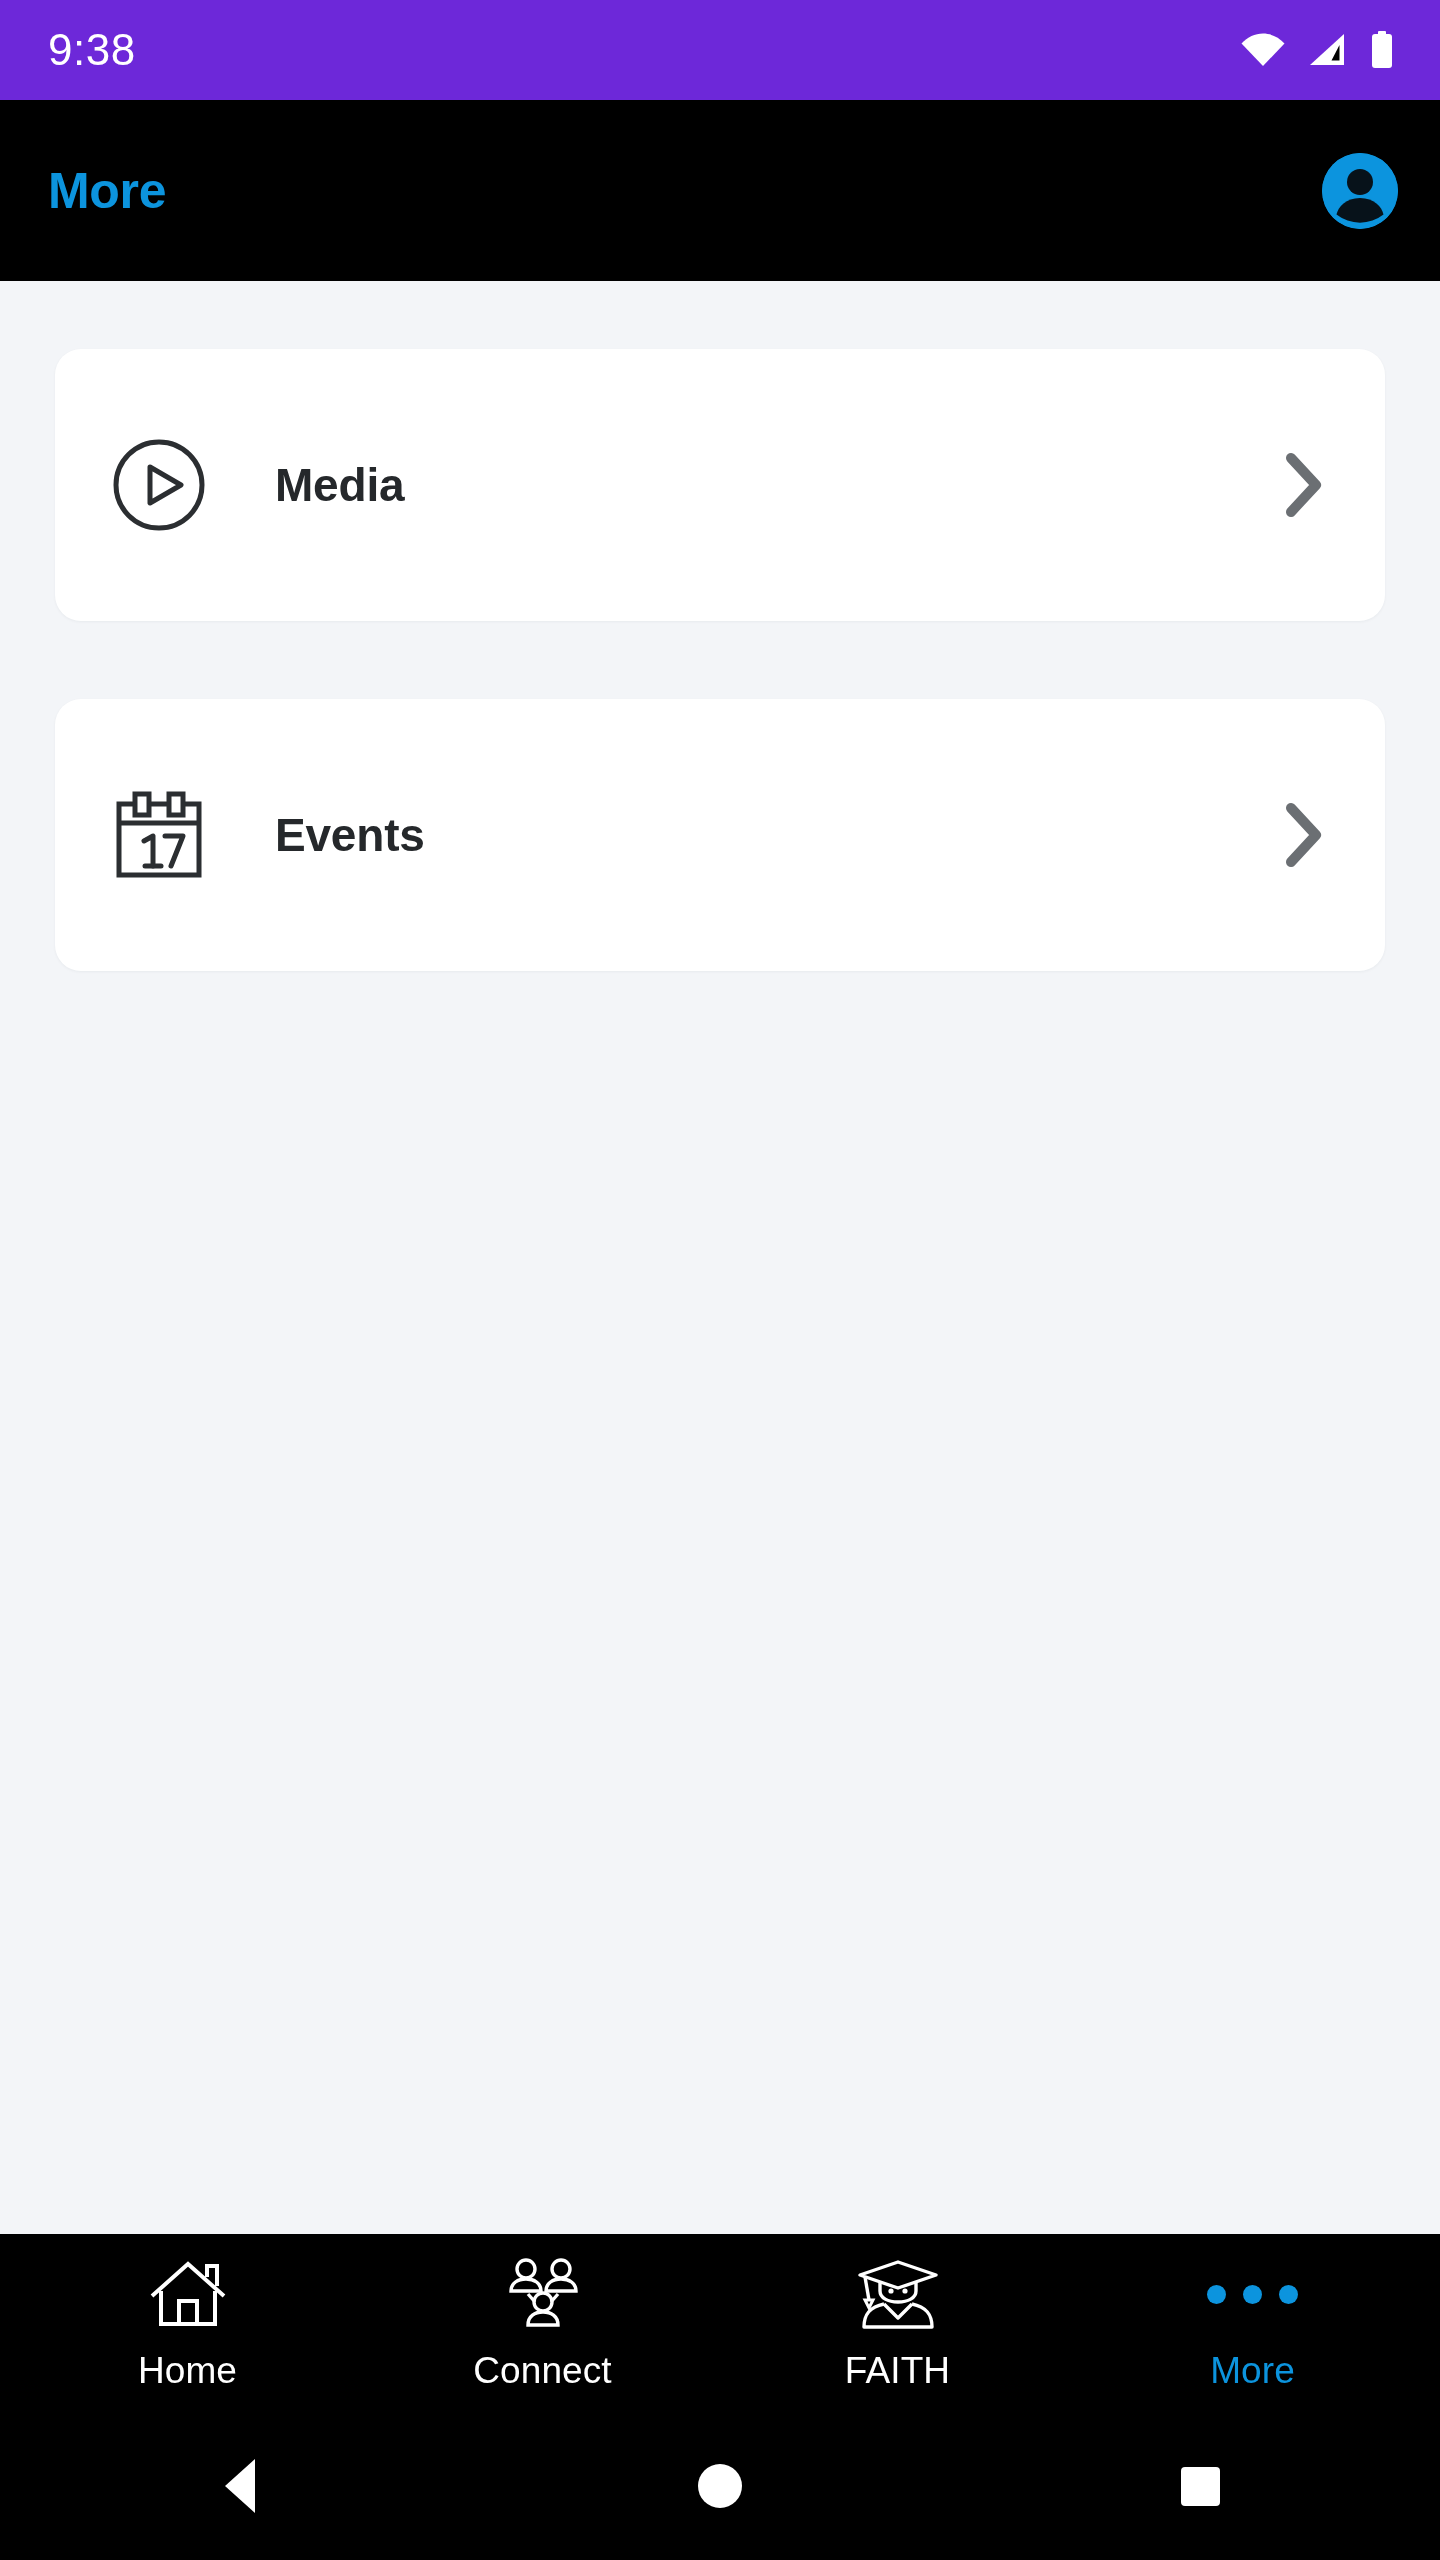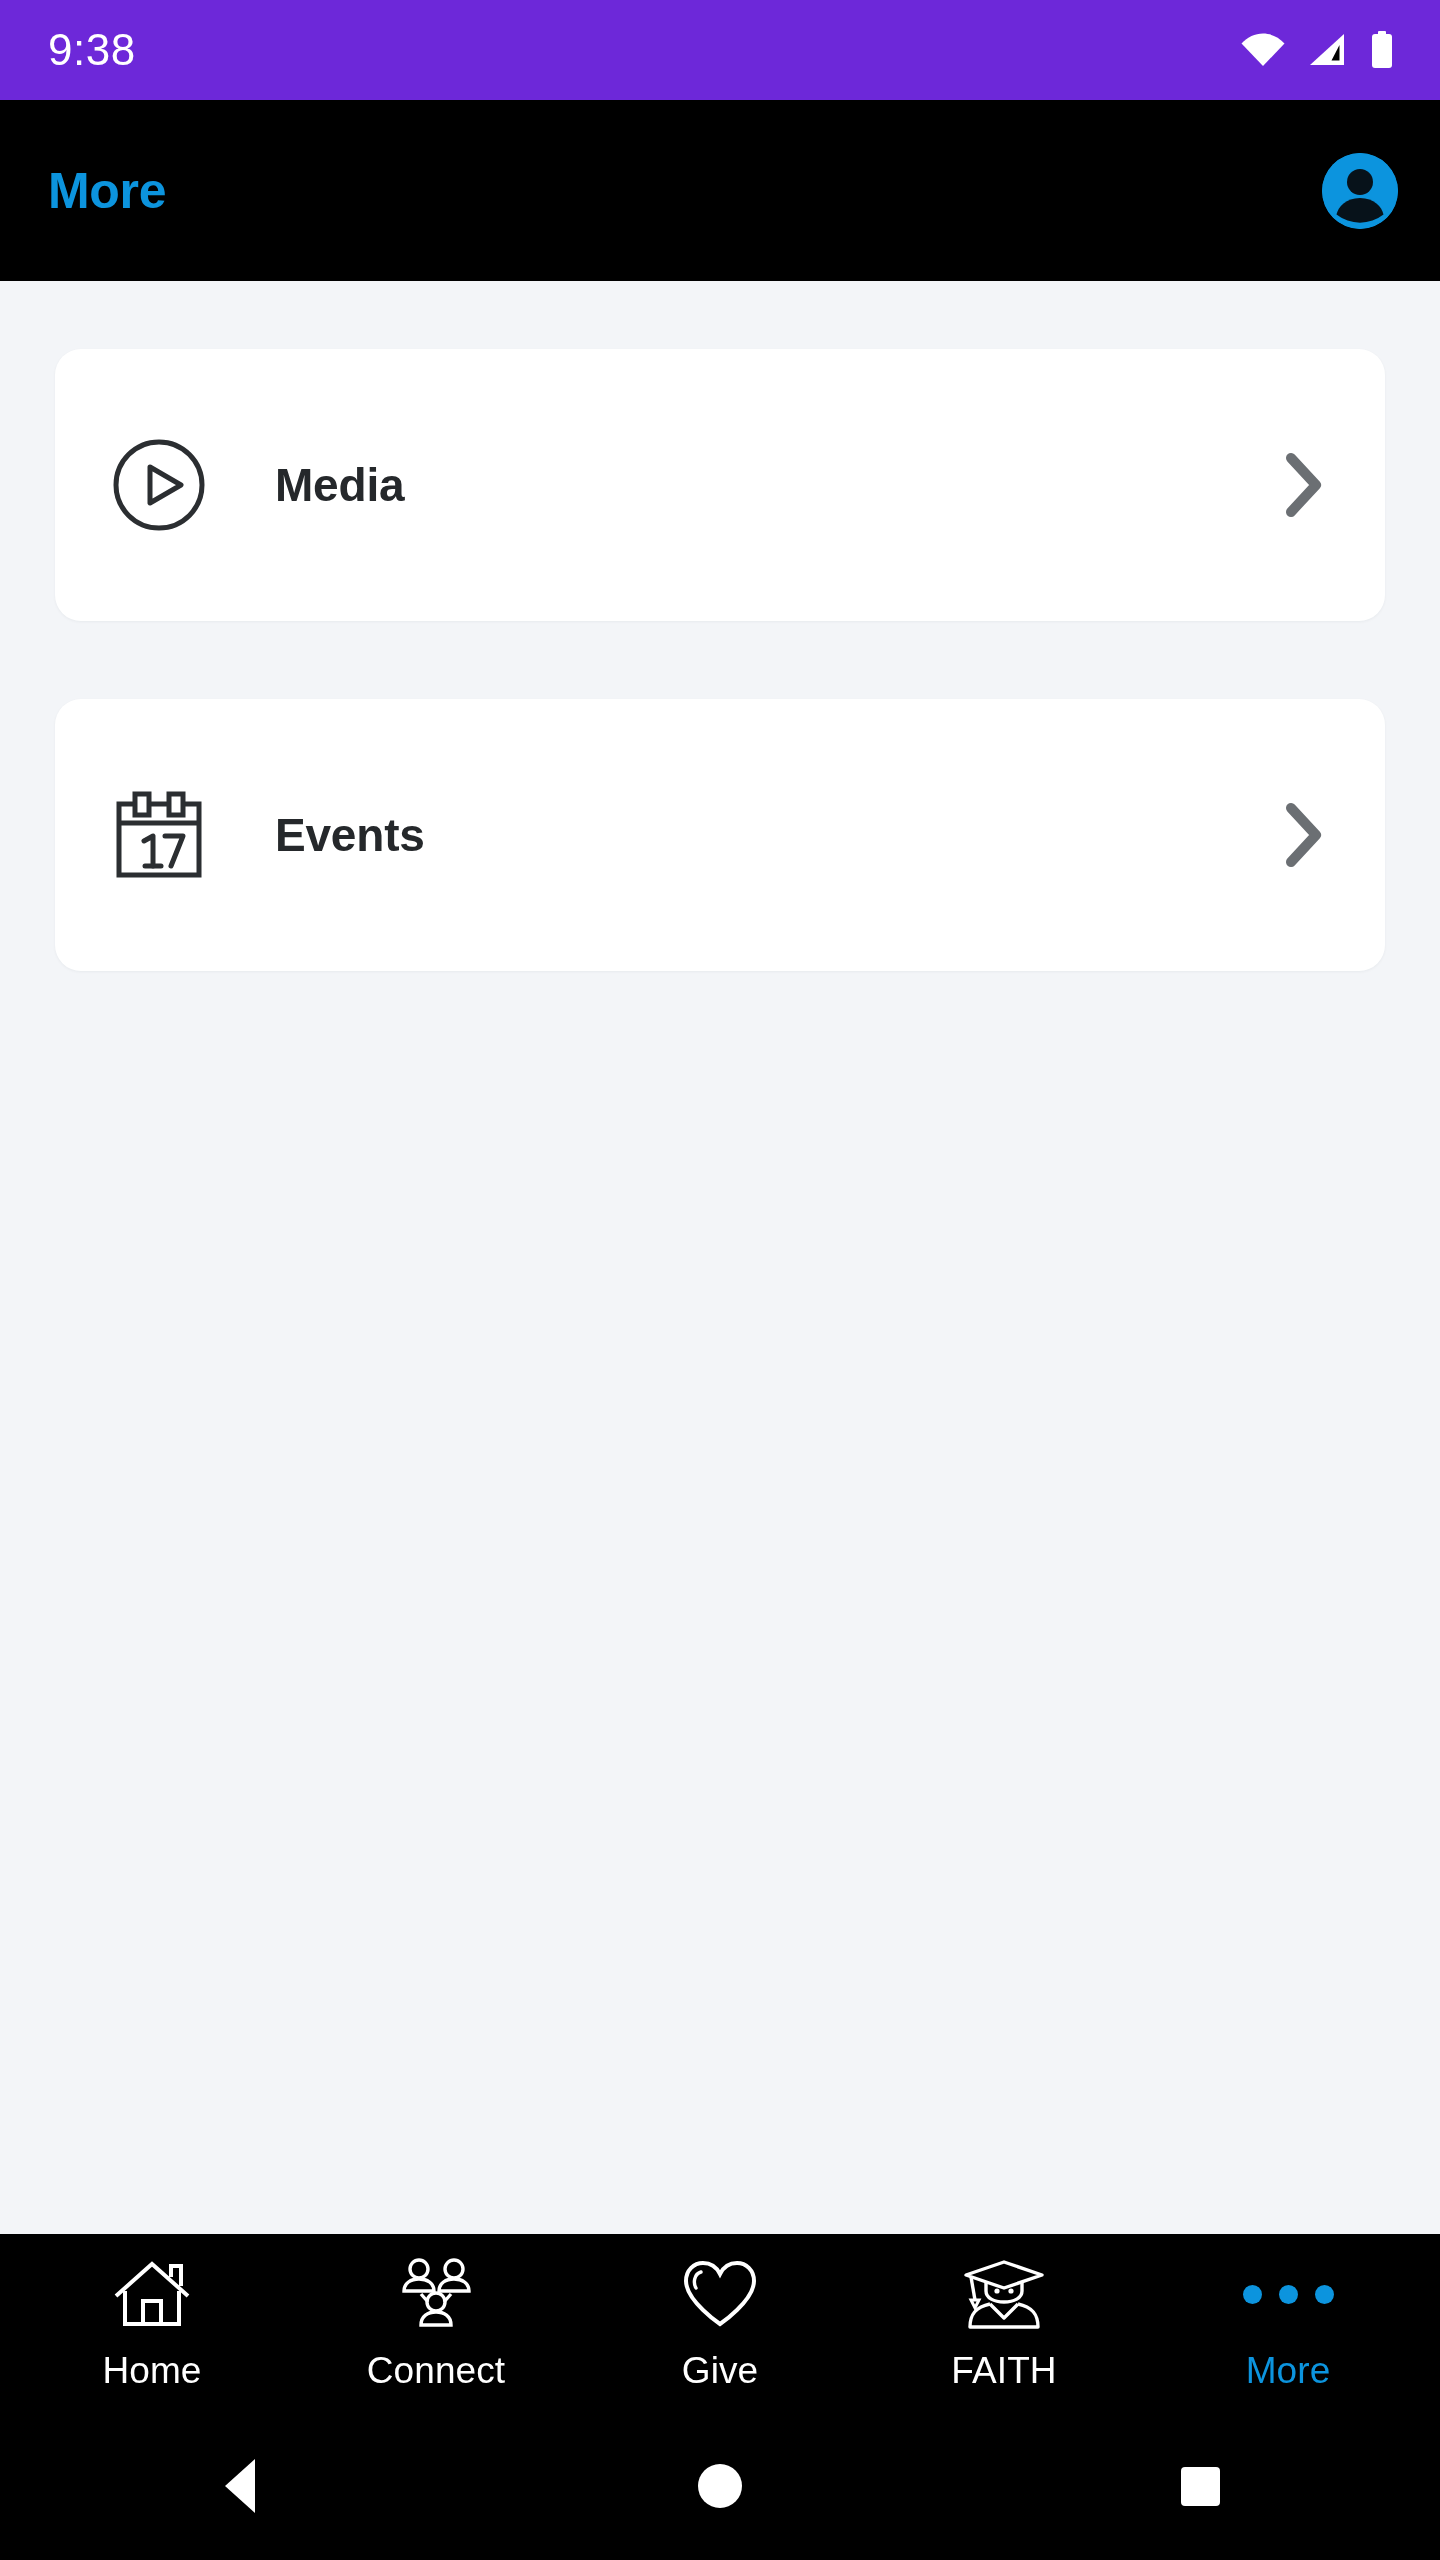--- a/index.html
+++ b/index.html
@@ -259,29 +259,20 @@
           <path d="M46 33 C46 25 53 21 61 21 C69 21 76 25 76 33 Z" fill="none" stroke="#FFFFFF" stroke-width="3.4"></path>
           <circle cx="43" cy="44" r="9" fill="none" stroke="#FFFFFF" stroke-width="3.4"></circle>
           <path d="M28 67 C28 58 35 54 43 54 C51 54 58 58 58 67 Z" fill="none" stroke="#FFFFFF" stroke-width="3.4"></path>
           <line x1="28" y1="36" x2="35" y2="44" stroke="#FFFFFF" stroke-width="3.4"></line>
           <line x1="58" y1="36" x2="51" y2="44" stroke="#FFFFFF" stroke-width="3.4"></line>
         </svg>
       </div>
       <div class="tab-label">Connect</div>
     </div>
 
-    <div class="tab-item">
-      <div class="tab-icon">
-        <svg width="76" height="70" viewBox="0 0 76 70">
-          <path d="M38 65 C38 65 4 42 4 22 C4 11 12 4 21 4 C29 4 35 9 38 15 C41 9 47 4 55 4 C64 4 72 11 72 22 C72 42 38 65 38 65 Z" fill="none" stroke="#FFFFFF" stroke-width="4"></path>
-          <path d="M14 29 C11 24 12 15 19 13" fill="none" stroke="#FFFFFF" stroke-width="3.4" stroke-linecap="round"></path>
-        </svg>
-      </div>
-      <div class="tab-label">Give</div>
-    </div>
 
     <div class="tab-item">
       <div class="tab-icon">
         <svg width="84" height="72" viewBox="0 0 84 72">
           <path d="M42 4 L80 17 L42 30 L4 17 Z" fill="none" stroke="#FFFFFF" stroke-width="3.4" stroke-linejoin="round"></path>
           <path d="M24 23 L24 33 C24 40 32 44 42 44 C52 44 60 40 60 33 L60 23" fill="none" stroke="#FFFFFF" stroke-width="3.4"></path>
           <line x1="9" y1="19" x2="13" y2="42" stroke="#FFFFFF" stroke-width="3.4"></line>
           <path d="M9 42 L17 42 L13 50 Z" fill="none" stroke="#FFFFFF" stroke-width="3"></path>
           <circle cx="35" cy="33" r="2.6" fill="#FFFFFF"></circle>
           <circle cx="49" cy="33" r="2.6" fill="#FFFFFF"></circle>

